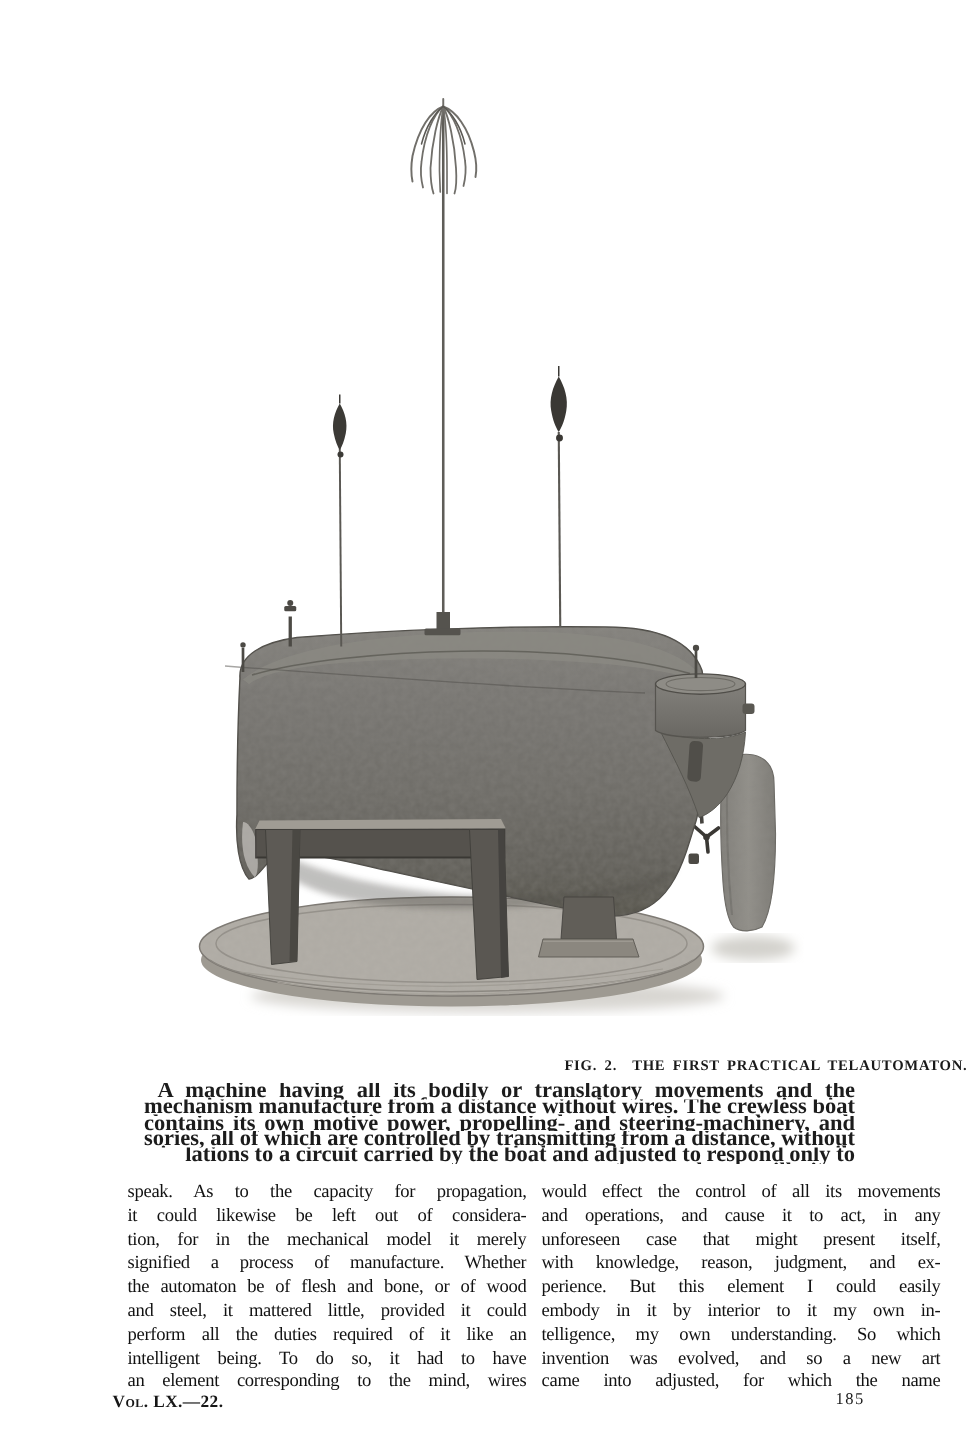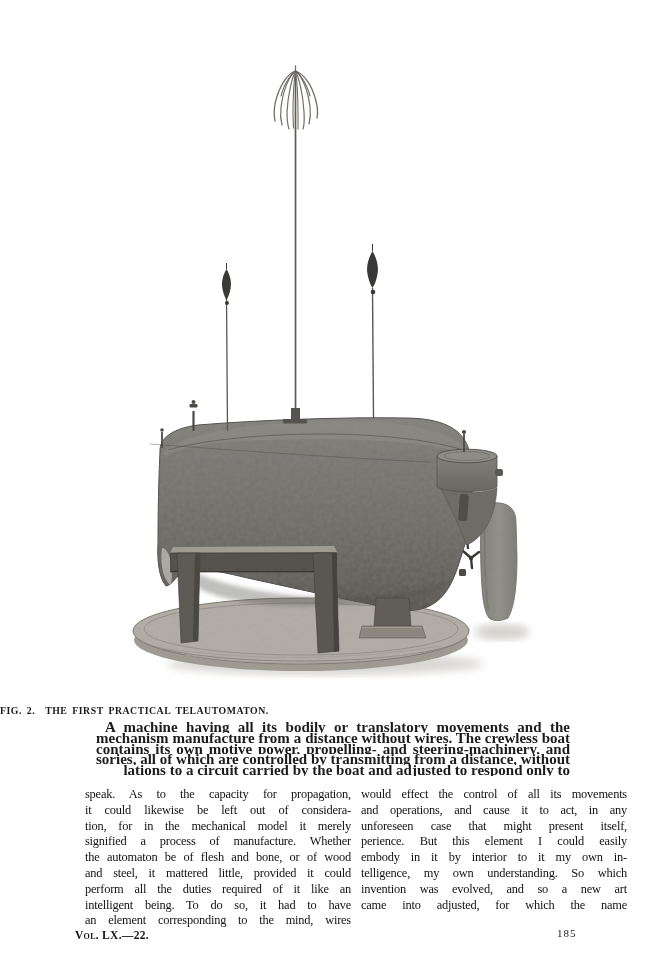--- a/index.html
+++ b/index.html
@@ -3,21 +3,21 @@
 <meta charset="utf-8">
 <style>
   html,body{margin:0;padding:0}
   body{
     width:645px;height:961px;position:relative;overflow:hidden;
     background:#ffffff;color:#141414;
     font-family:"Liberation Serif",serif;
   }
   .photo-wrap{position:absolute;top:0;left:0;width:645px;height:700px}
   .figcap{
-    position:absolute;top:705px;left:0;width:645px;text-align:left;
+    position:absolute;top:705px;left:0;width:645px;text-align:right;
     font-size:9.8px;font-weight:bold;letter-spacing:.5px;word-spacing:2px;color:#1a1a1a;
     white-space:nowrap;
   }
   .figcap .lbl{margin-right:10px}
   .capblock{
     position:absolute;top:722px;left:96px;width:474px;
     font-size:15px;font-weight:bold;line-height:10.8px;color:#1c1c1c;
   }
   .capblock .cline{height:10.8px}
   .capblock .first{text-indent:9px}
@@ -233,20 +233,21 @@
   <div class="bline jline">and steel, it mattered little, provided it could</div>
   <div class="bline jline">perform all the duties required of it like an</div>
   <div class="bline jline">intelligent being.  To do so, it had to have</div>
   <div class="bline jline">an element corresponding to the mind, wires</div>
 </div>
 
 <div class="col right-col">
   <div class="bline jline">would effect the control of all its movements</div>
   <div class="bline jline">and operations, and cause it to act, in any</div>
   <div class="bline jline">unforeseen case that might present itself,</div>
+  <div class="bline jline">with knowledge, reason, judgment, and ex-</div>
   <div class="bline jline">perience.  But this element I could easily</div>
   <div class="bline jline">embody in it by interior to it my own in-</div>
   <div class="bline jline">telligence, my own understanding.  So which</div>
   <div class="bline jline">invention was evolved, and so a new art</div>
   <div class="bline jline">came into adjusted, for which the name</div>
 </div>
 
 <div class="vol">Vol. LX.—22.</div>
 <div class="pageno">185</div>
 

